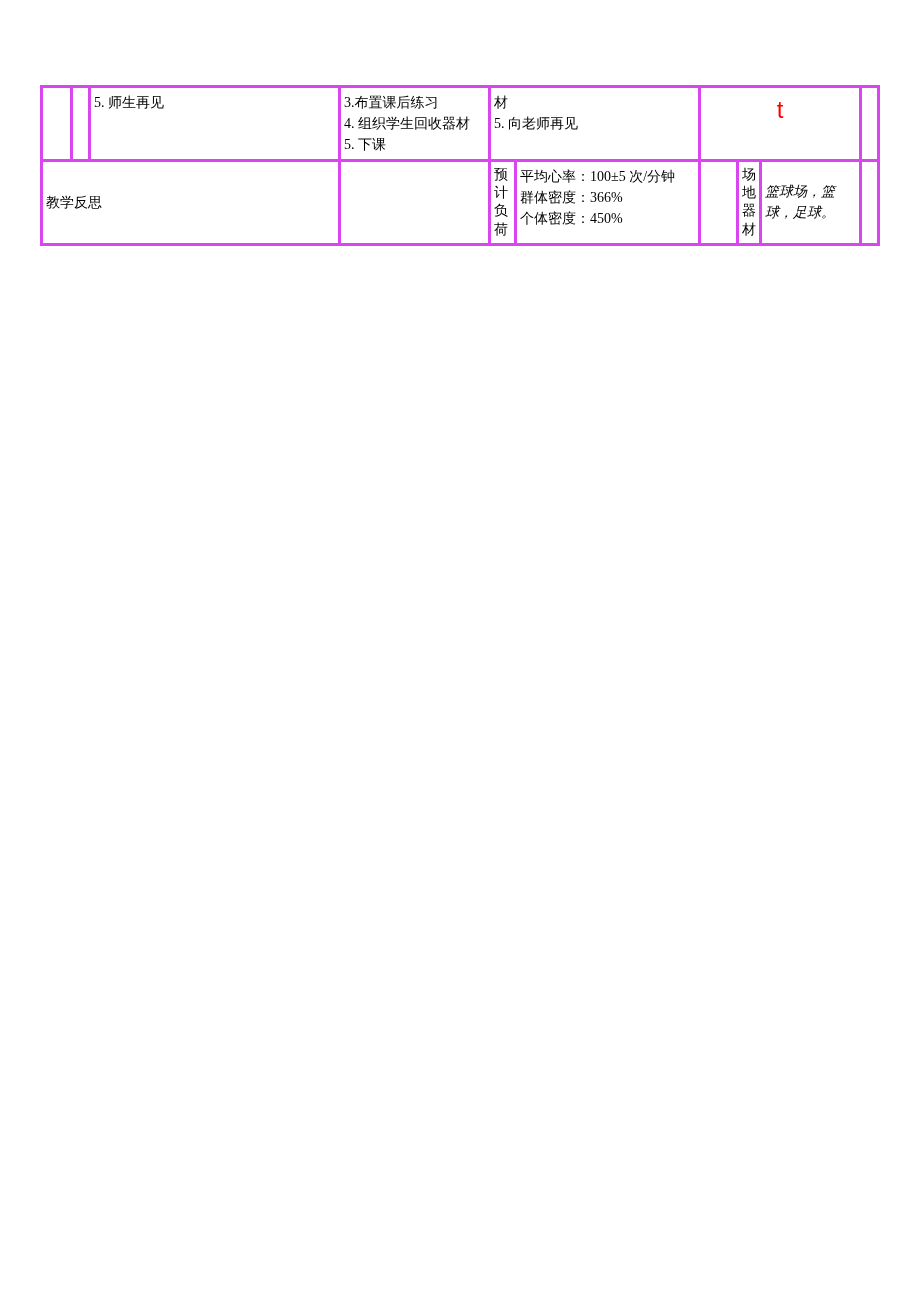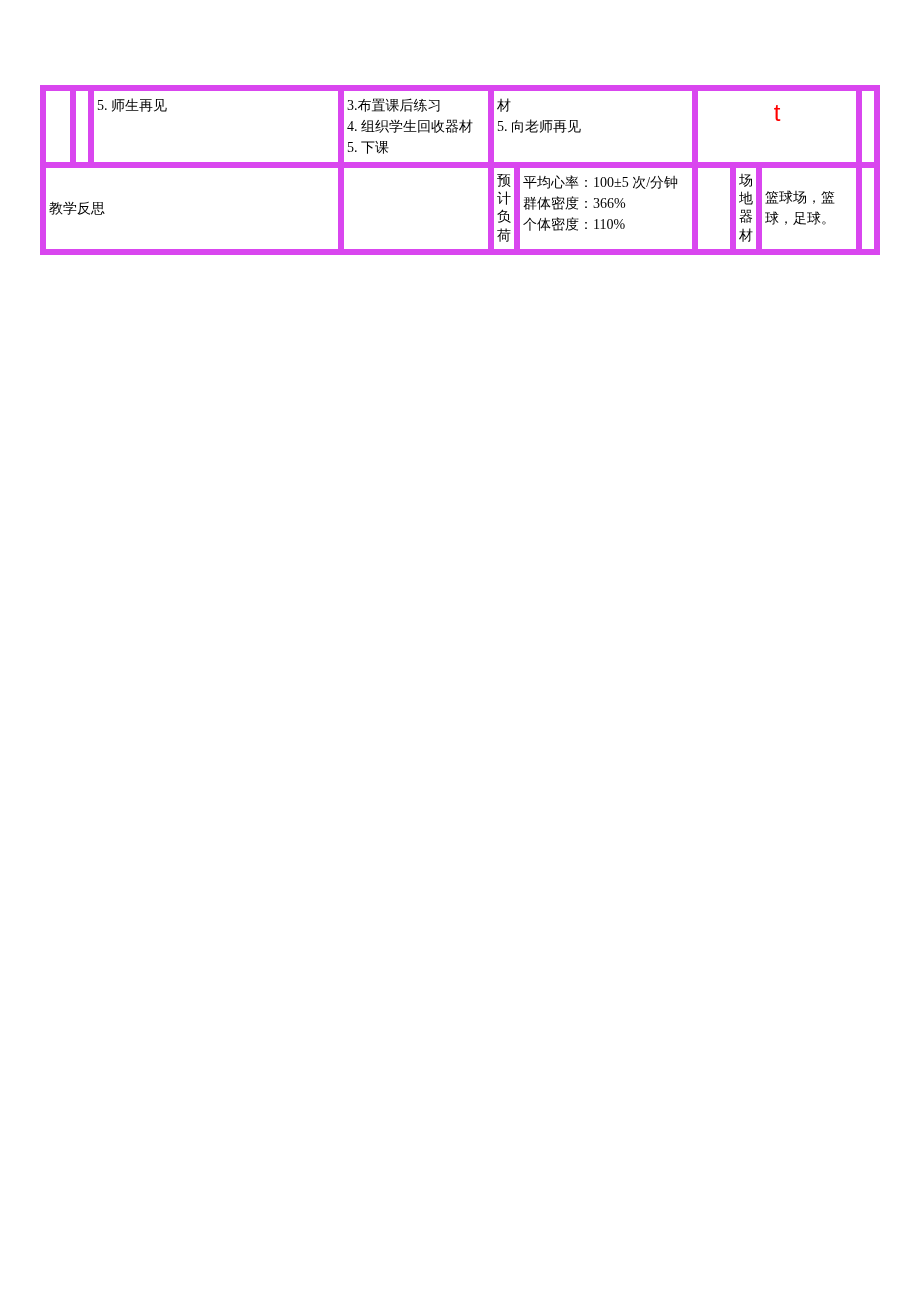--- a/index.html
+++ b/index.html
@@ -11,21 +11,21 @@
       font-family: "SimSun", "宋体", serif;
       font-size: 14px;
       background: #ffffff;
       padding: 85px 40px;
     }
     table {
       border-collapse: collapse;
       width: 100%;
     }
     td {
-      border: 6px solid #d946ef;
+      border: 3px solid #d946ef;
       padding: 4px 3px;
       vertical-align: top;
       line-height: 1.5;
     }
     .vertical-stack {
       vertical-align: middle;
       text-align: left;
       line-height: 1.3;
     }
     .vertical-stack span {
@@ -64,20 +64,21 @@
       width: 140px;
     }
     .col7 {
       width: 38px;
     }
     .col8 {
       width: 20px;
     }
     .col9 {
       width: 100px;
+      font-style: italic;
     }
     .col10 {
       width: 18px;
     }
   </style>
 </head>
 <body>
 
 <table>
   <tbody>
@@ -106,21 +107,21 @@
     <td></td>
     <td class="col5 vertical-stack">
       <span>预</span>
       <span>计</span>
       <span>负</span>
       <span>荷</span>
     </td>
     <td>
       <div>平均心率：100±5 次/分钟</div>
       <div>群体密度：366%</div>
-      <div>个体密度：110%</div>
+      <div>个体密度：450%</div>
     </td>
     <td class="col7"></td>
     <td class="col8 vertical-stack">
       <span>场</span>
       <span>地</span>
       <span>器</span>
       <span>材</span>
     </td>
     <td class="col9 middle">
       <span>篮球场，篮球，足球。</span>

